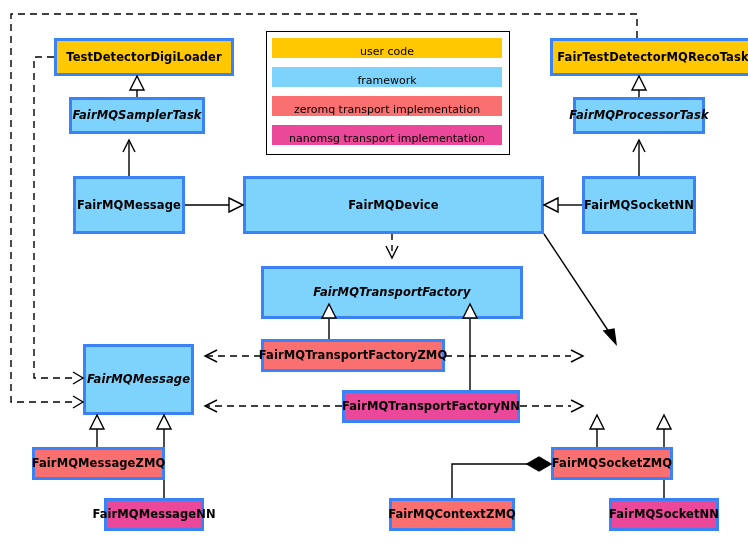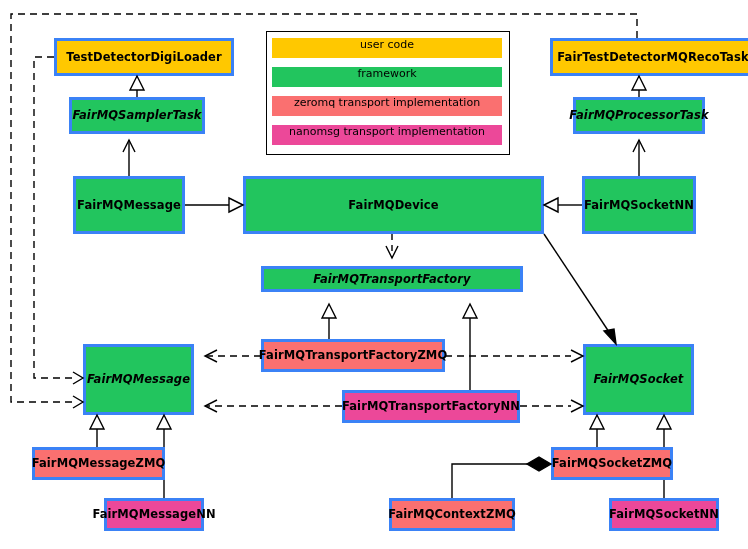--- a/index.html
+++ b/index.html
@@ -20,37 +20,37 @@
     text-align:center;
     font-size:11.5px;
     font-weight:bold;
     color:#000000;
     line-height:1.1;
     letter-spacing:0.1px;
     z-index:5;
   }
   .node.abstract{font-style:italic;}
   .usercode{background:#ffc800;}
-  .framework{background:#22c55e;}
+  .framework{background:#7dd3fc;}
   .zmq{background:#fa7070;}
   .nn{background:#ec4899;}
 
   
   #legend-box{
     position:absolute;
     left:266px;top:31px;width:242px;height:122px;
     background:#ffffff;border:1px solid #000000;
     z-index:6;
   }
   .legend-swatch{
     position:absolute;
     box-sizing:border-box;
     height:20px;
     left:272px;width:230px;
-    display:flex;align-items:flex-start;justify-content:center;
+    display:flex;align-items:flex-end;justify-content:center;
     font-size:11px;font-weight:normal;color:#000;
     z-index:7;
   }
   #svg-layer{position:absolute;left:0;top:0;width:748px;height:549px;z-index:2;}
   #svg-top{position:absolute;left:0;top:0;width:748px;height:549px;z-index:8;pointer-events:none;}
 </style>
 </head>
 <body>
 
 <div id="diagram">
@@ -125,34 +125,31 @@
     </div>
   <div class="node framework" style="left:73px;top:176px;width:112px;height:58px;">
       <span>FairMQMessage</span>
     </div>
   <div class="node framework" style="left:243px;top:176px;width:301px;height:58px;">
       <span>FairMQDevice</span>
     </div>
   <div class="node framework" style="left:582px;top:176px;width:114px;height:58px;">
       <span>FairMQSocketNN</span>
     </div>
-  <div class="node framework abstract" style="left:261px;top:266px;width:262px;height:26px;">
+  <div class="node framework abstract" style="left:261px;top:266px;width:262px;height:53px;">
       <span>FairMQTransportFactory</span>
     </div>
   <div class="node zmq" style="left:261px;top:339px;width:184px;height:33px;">
       <span>FairMQTransportFactoryZMQ</span>
     </div>
   <div class="node nn" style="left:342px;top:390px;width:178px;height:33px;">
       <span>FairMQTransportFactoryNN</span>
     </div>
   <div class="node framework abstract" style="left:83px;top:344px;width:111px;height:71px;">
       <span>FairMQMessage</span>
-    </div>
-  <div class="node framework abstract" style="left:583px;top:344px;width:111px;height:71px;">
-      <span>FairMQSocket</span>
     </div>
   <div class="node zmq" style="left:32px;top:447px;width:133px;height:33px;">
       <span>FairMQMessageZMQ</span>
     </div>
   <div class="node nn" style="left:104px;top:498px;width:100px;height:33px;">
       <span>FairMQMessageNN</span>
     </div>
   <div class="node zmq" style="left:551px;top:447px;width:122px;height:33px;">
       <span>FairMQSocketZMQ</span>
     </div>

